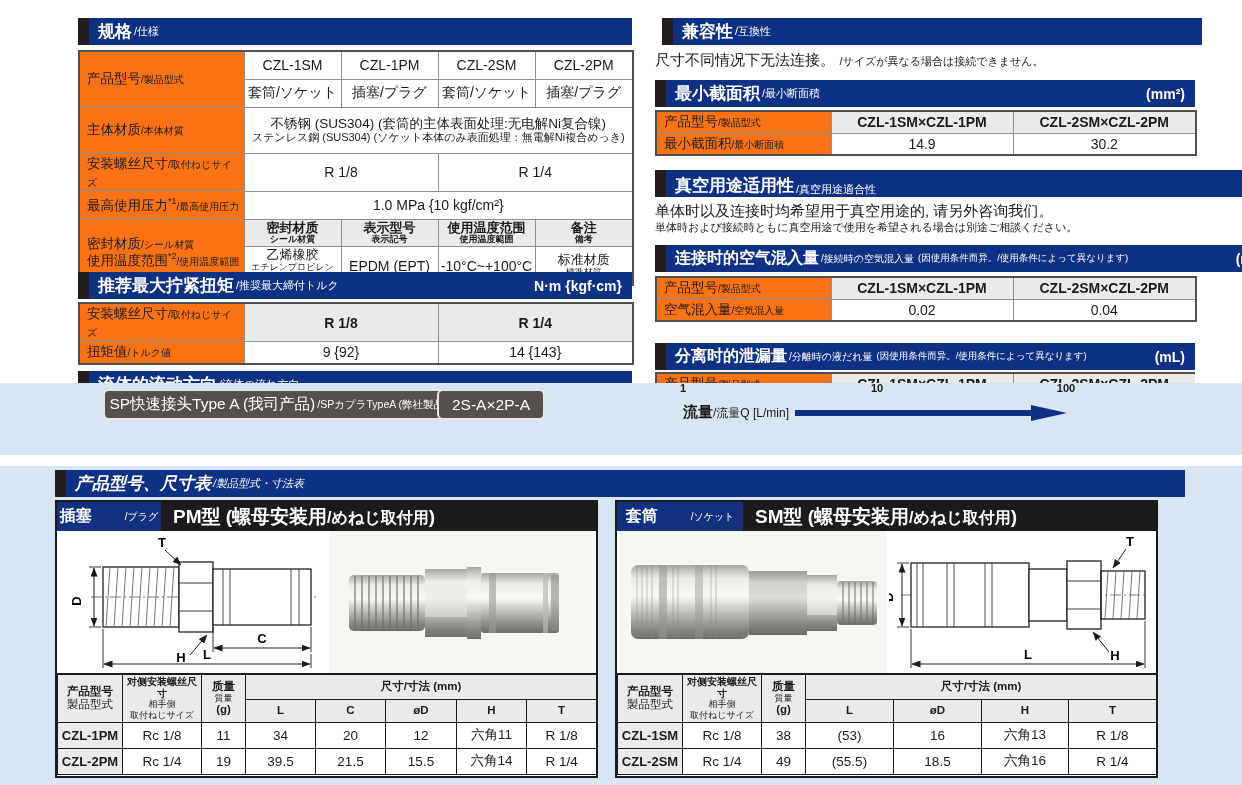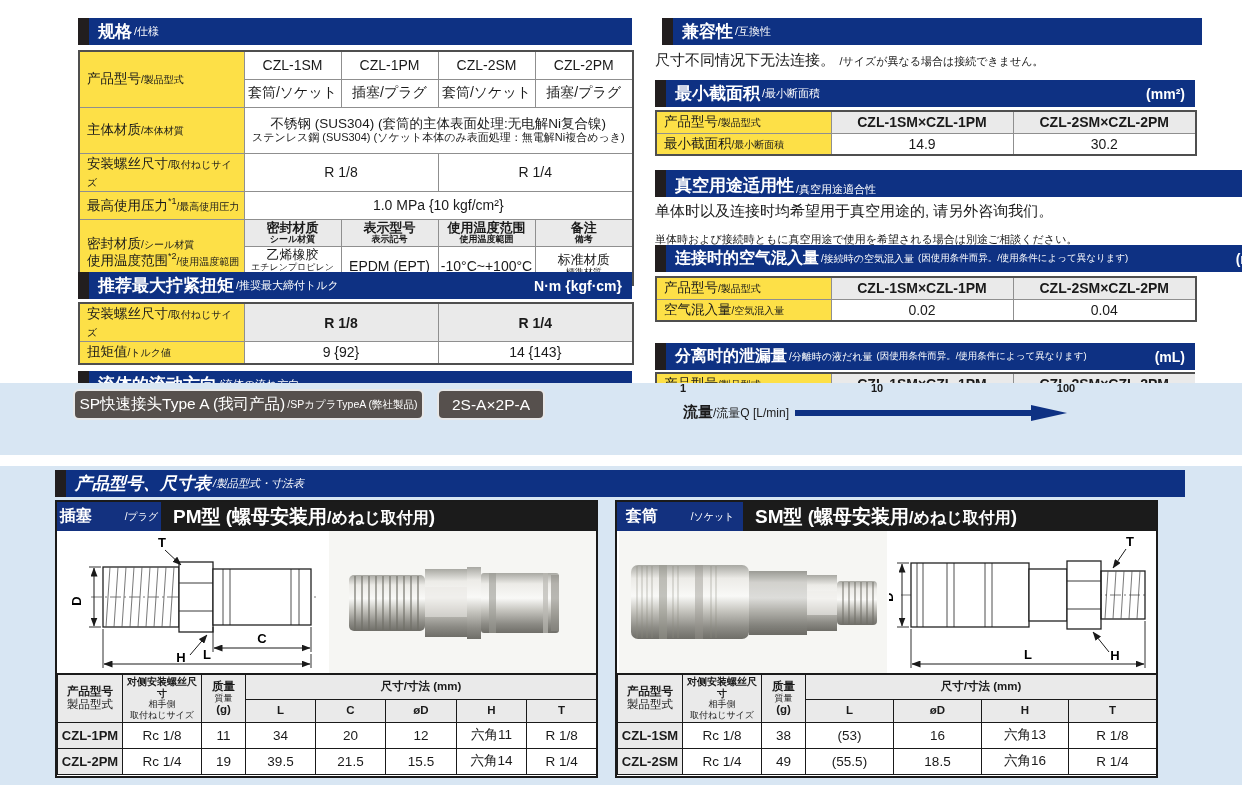--- a/index.html
+++ b/index.html
@@ -16,21 +16,21 @@
   .t-jp  { font-size:11px; margin-left:2px; white-space:nowrap; }
   .t-note{ font-size:9.5px; margin-left:4px; white-space:nowrap; }
   .t-unit{ margin-left:auto; font-size:14px; font-weight:bold; white-space:nowrap; }
   .hdr.tight .t-cn { font-size:16px; }
   .hdr.tight .t-jp { font-size:10px; }
   
   table { border-collapse:collapse; table-layout:fixed; }
   .tbl { position:absolute; border:2px solid #4f4f4f; background:#fff; }
   .tbl td { border:1px solid #8f8f8f; text-align:center; vertical-align:middle;
             font-size:14px; padding:1px 2px; }
-  td.lab { background:#fde047; text-align:left; padding-left:7px; }
+  td.lab { background:#f97316; text-align:left; padding-left:7px; }
   .lab .cn { font-size:13.5px; }
   .lab .jp { font-size:10px; }
   td.gh { background:#eaeaea; font-weight:bold; }
   .ln { display:block; line-height:1.15; }
   .sm2 { font-size:9px; display:block; line-height:1.1; }
   .mid { font-size:13px; }
   sup { font-size:9px; }
   
   .band { position:absolute; left:0; top:383px; width:1242px; height:72px; background:#d8e6f3; }
   .pill { position:absolute; top:6px; height:31px; background:#56504d; color:#fff;
@@ -235,21 +235,21 @@
 </tbody>
   </table>
 
 <div class="hdr" style="left:655px; top:170px; width:620px;align-items:flex-end;">
   <span class="sq"></span>
   <span class="t-cn">真空用途适用性</span>
   <span class="t-jp">/真空用途適合性</span>
 </div>
 <div style="position:absolute; left:655px; top:202px; width:575px;">
   <span class="ln" style="font-size:15px">单体时以及连接时均希望用于真空用途的, 请另外咨询我们。</span>
-  <span class="ln" style="font-size:11px; margin-top:14px;">単体時および接続時ともに真空用途で使用を希望される場合は別途ご相談ください。</span>
+  <span class="ln" style="font-size:11px; margin-top:2px;">単体時および接続時ともに真空用途で使用を希望される場合は別途ご相談ください。</span>
 </div>
 
 <div class="hdr tight" style="left:655px; top:245px; width:621px;">
   <span class="sq"></span>
   <span class="t-cn">连接时的空气混入量</span>
   <span class="t-jp">/接続時の空気混入量</span>
   <span class="t-note">(因使用条件而异。/使用条件によって異なります)</span>
   <span class="t-unit">(mL)</span>
 </div>
 <table class="tbl" style="left:655px; top:276px; width:540px;">
@@ -296,21 +296,21 @@
         <span class="cn">产品型号</span><span class="jp">/製品型式</span>
       </td>
       <td class="gh">CZL-1SM×CZL-1PM</td>
       <td class="gh">CZL-2SM×CZL-2PM</td>
     </tr>
   </tbody>
     </table>
 </div>
 
 <div class="band">
-  <div class="pill" style="left:73px; width:351px;">
+  <div class="pill" style="left:103px; width:351px;">
     <span class="b-main">SP快速接头Type A (我司产品)</span>
     <span class="b-sm">/SPカプラTypeA (弊社製品)</span>
   </div>
   <div class="pill" style="left:437px; width:108px;">
     <span class="b-main">2S-A×2P-A</span>
   </div>
   <span class="tick" style="left:683px;">1</span>
   <span class="tick" style="left:877px;">10</span>
   <span class="tick" style="left:1066px;">100</span>
   <div class="flowlab">

